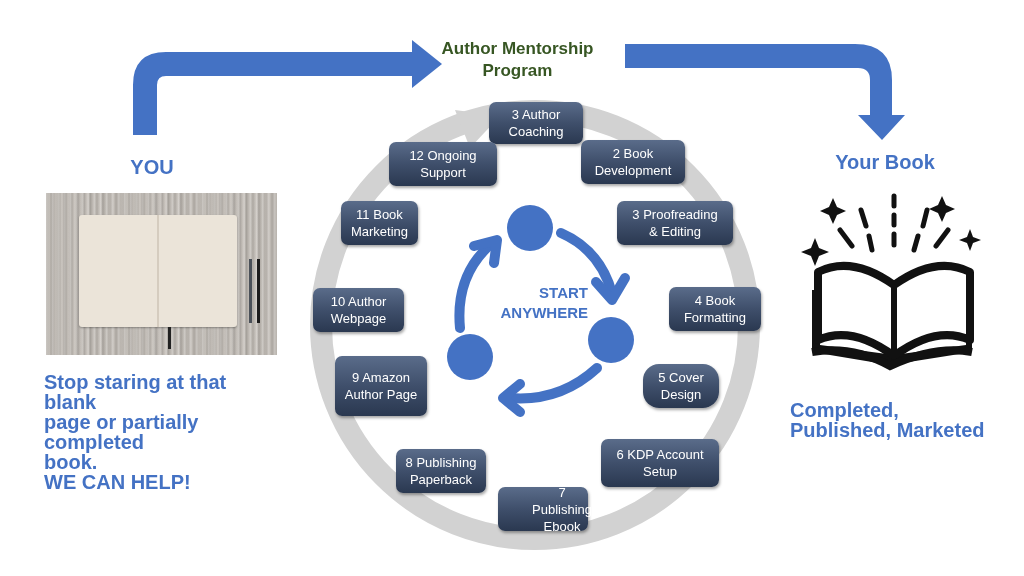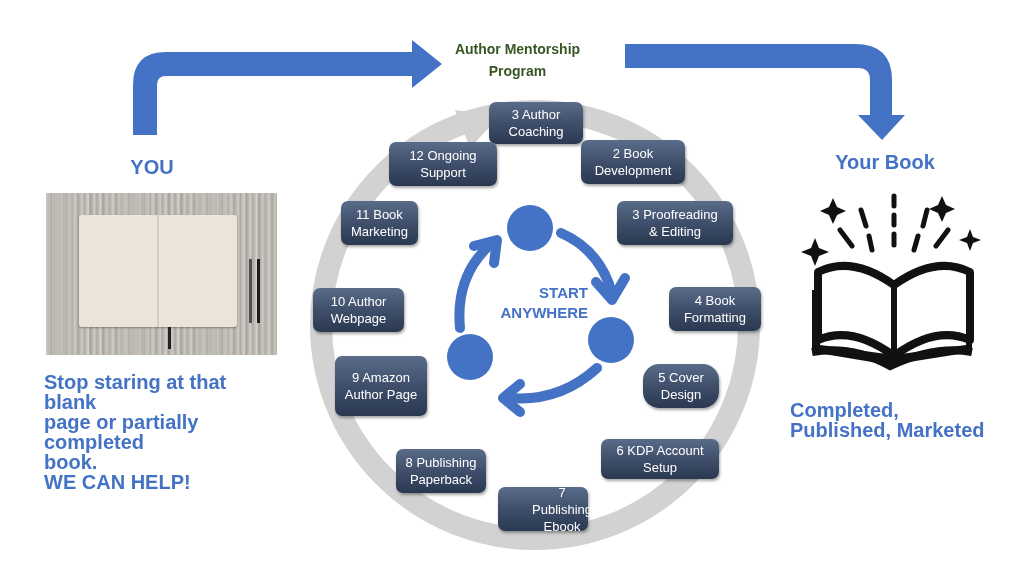--- a/index.html
+++ b/index.html
@@ -1,20 +1,20 @@
 <!DOCTYPE html>
 <html><head>
 <meta charset="utf-8">
 <style>
   html, body { margin:0; padding:0; background:#ffffff; }
   body { width:1024px; height:576px; position:relative; overflow:hidden;
          font-family:"Liberation Sans", "DejaVu Sans", sans-serif; }
   #stage { position:absolute; left:0; top:0; width:1024px; height:576px; }
   .abs { position:absolute; }
-  .title-green { color:#375623; font-weight:bold; font-size:14px; text-align:center; line-height:22px; }
+  .title-green { color:#375623; font-weight:bold; font-size:17px; text-align:center; line-height:22px; }
   .blue-head { color:#4472c4; font-weight:bold; font-size:20px; text-align:center; }
   .blue-text { color:#4472c4; font-weight:bold; font-size:20px; line-height:20px; }
   .step {
     position:absolute; border-radius:7px;
     background:linear-gradient(to bottom, #5a6c8a 0%, #3f4f6b 50%, #2a3850 100%);
     box-shadow: 1px 2px 3px rgba(0,0,0,0.35);
     color:#ffffff; font-size:13px; line-height:17px; text-align:center;
     display:flex; align-items:center; justify-content:center; box-sizing:border-box; padding:2px 6px;
     white-space:pre-line;
   }
@@ -119,21 +119,21 @@
   <div class="step" style="left:489px;top:102px;width:94px;height:42px;">3 Author
 Coaching</div>
   <div class="step" style="left:581px;top:140px;width:104px;height:44px;">2 Book
 Development</div>
   <div class="step" style="left:617px;top:201px;width:116px;height:44px;">3 Proofreading
 &amp; Editing</div>
   <div class="step" style="left:669px;top:287px;width:92px;height:44px;">4 Book
 Formatting</div>
   <div class="step" style="left:643px;top:364px;width:76px;height:44px;border-radius:16px;">5 Cover
 Design</div>
-  <div class="step" style="left:601px;top:439px;width:118px;height:40px;">6 KDP Account
+  <div class="step" style="left:601px;top:439px;width:118px;height:48px;">6 KDP Account
 Setup</div>
   <div class="step" style="left:498px;top:487px;width:90px;height:44px;padding-left:44px;">7 Publishing
 Ebook</div>
   <div class="step" style="left:396px;top:449px;width:90px;height:44px;">8 Publishing
 Paperback</div>
   <div class="step" style="left:335px;top:356px;width:92px;height:60px;">9 Amazon
 Author Page</div>
   <div class="step" style="left:313px;top:288px;width:91px;height:44px;">10 Author
 Webpage</div>
   <div class="step" style="left:341px;top:201px;width:77px;height:44px;">11 Book

